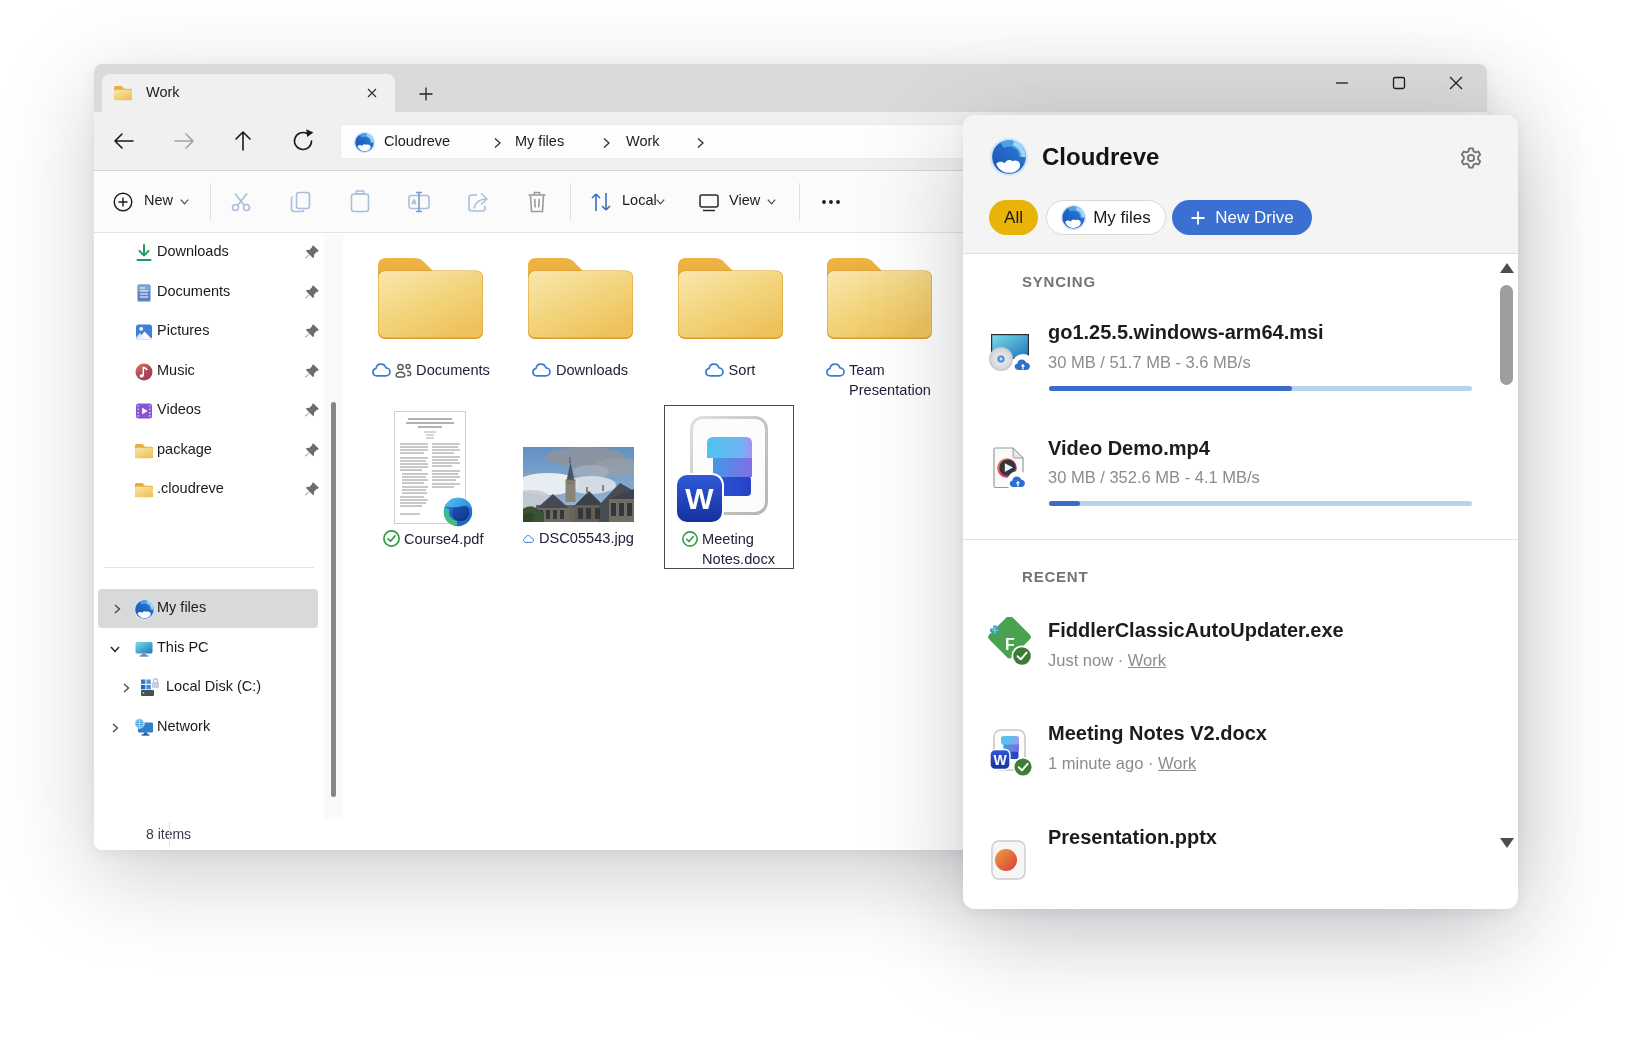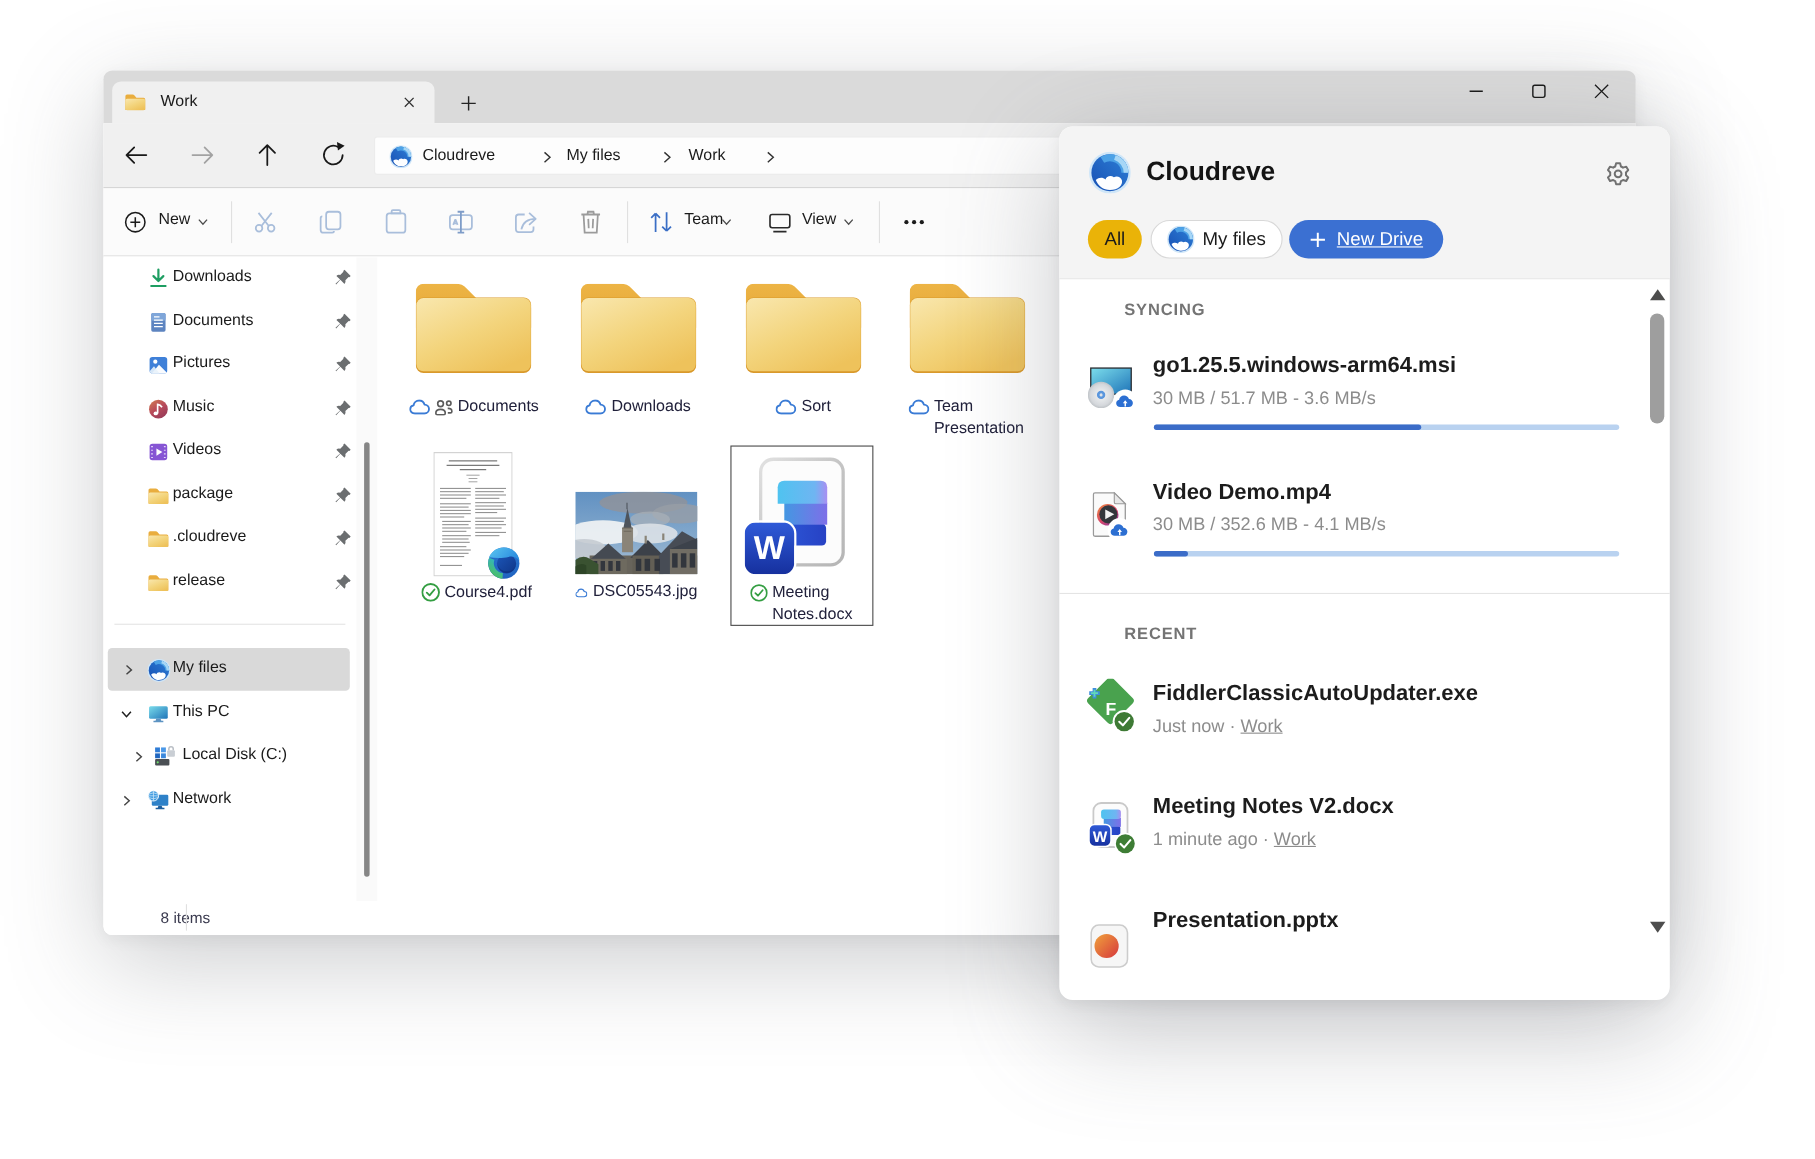--- a/index.html
+++ b/index.html
@@ -46,21 +46,21 @@
   #popup { position:absolute; left:963px; top:115px; width:555px; height:794px;
     border-radius:12px; background:#fff;
     box-shadow:0 25px 100px rgba(88,92,100,.33), 0 4px 14px rgba(0,0,0,.06); }
   #phead { position:absolute; left:0; top:0; width:100%; height:139px; background:#f4f4f4;
     border-radius:12px 12px 0 0; border-bottom:1px solid #dedede; }
   #phead .title { position:absolute; left:79px; top:28px; font-size:24px; font-weight:bold; color:#141414; }
   .pill { position:absolute; top:85px; height:35px; border-radius:17.5px; font-size:17px;
     display:flex; align-items:center; justify-content:center; color:#1a1a1a; }
   #pill-all { left:26px; width:49px; background:#eab308; }
   #pill-my { left:83px; width:120px; background:#fff; border:1px solid #d8d8d8; }
-  #pill-new { left:209px; width:140px; background:#3b70d2; color:#fff;text-decoration:underline; }
+  #pill-new { left:209px; width:140px; background:#3b70d2; color:#fff; }
   .seclabel { position:absolute; left:27px; font-size:15px; font-weight:bold; color:#747474;
     letter-spacing:.8px;margin-left:32px; }
   .itemtitle { position:absolute; left:85px; font-size:20px; font-weight:bold; color:#1c1c1c; white-space:nowrap; }
   .itemsub { position:absolute; left:85px; font-size:16.5px; color:#8c8c8c; white-space:nowrap; }
   .pbar { position:absolute; left:86px; width:423px; height:5px; border-radius:2.5px; background:#b9d2f0; }
   .pbar .fill { height:5px; border-radius:2.5px; background:#3b6cc8; }
   .pdiv { position:absolute; left:0; width:100%; height:1px; background:#e4e4e4; }
   #pfoot { position:absolute; left:0; top:742px; width:100%; height:52px; background:#fff;
     border-top:1px solid #e4e4e4; border-radius:0 0 12px 12px; }
   #pfoot .tx { position:absolute; left:66px; top:15px; font-size:17px; color:#757575; }
@@ -249,21 +249,21 @@
         <path d="M14 8 L8.5 8 Q6 8 6 10.5 L6 21.5 Q6 24 8.5 24 L19.5 24 Q22 24 22 21.5 L22 19"></path>
       </svg>
     <svg class="tbic" style="left:428px" viewBox="0 0 30 30" fill="none" stroke="#9b9b9b" stroke-width="1.6">
         <path d="M6.5 8 L23.5 8 M12 8 L12.5 5.5 L17.5 5.5 L18 8 M8.5 8 L9.5 24.5 L20.5 24.5 L21.5 8 M12.8 12 L13.2 20.5 M17.2 12 L16.8 20.5"></path>
       </svg>
     <div class="tbsep" style="left:476px"></div>
     <svg class="tbic" style="left:492px" viewBox="0 0 30 30" fill="none" stroke-width="1.6">
         <path d="M10 24 L10 7 M10 7 L6 11 M10 7 L14 11" stroke="#3a6ec5"></path>
         <path d="M20 6 L20 23 M20 23 L16 19 M20 23 L24 19" stroke="#3a6ec5"></path>
       </svg>
-    <div class="tbtxt" style="left:528px">Team</div>
+    <div class="tbtxt" style="left:528px">Local</div>
     <svg class="abs" style="left:560px;top:24px;width:13px;height:13px" viewBox="0 0 14 14">
         <path d="M3 5 L7 9.5 L11 5" fill="none" stroke="#4c4c4c" stroke-width="1.3"></path>
       </svg>
     <svg class="tbic" style="left:600px" viewBox="0 0 30 30" fill="none" stroke="#2a2a2a" stroke-width="1.5">
         <rect x="6" y="8" width="18" height="12" rx="2"></rect>
         <path d="M9 23.5 L21 23.5"></path>
       </svg>
     <div class="tbtxt" style="left:635px">View</div>
     <svg class="abs" style="left:671px;top:24px;width:13px;height:13px" viewBox="0 0 14 14">
         <path d="M3 5 L7 9.5 L11 5" fill="none" stroke="#4c4c4c" stroke-width="1.3"></path>
@@ -346,29 +346,20 @@
       <div class="tx">package</div>
       <svg class="pin" viewBox="0 0 16 16">
           <use href="#pin"></use>
         </svg>
     </div>
     <div class="srow" style="top:236px">
       <svg class="ic" viewBox="0 0 20 20">
           <use href="#sfolder"></use>
         </svg>
       <div class="tx">.cloudreve</div>
-      <svg class="pin" viewBox="0 0 16 16">
-          <use href="#pin"></use>
-        </svg>
-    </div>
-    <div class="srow" style="top:275.5px">
-      <svg class="ic" viewBox="0 0 20 20">
-          <use href="#sfolder"></use>
-        </svg>
-      <div class="tx">release</div>
       <svg class="pin" viewBox="0 0 16 16">
           <use href="#pin"></use>
         </svg>
     </div>
     <div class="abs" style="left:10px;top:333px;width:210px;height:1px;background:#e4e4e4"></div>
 
     <div class="abs" style="left:4px;top:354.5px;width:220px;height:39px;background:#d9d9d9;border-radius:4px"></div>
     <div class="srow" style="top:354.5px">
       <svg class="chev" style="left:17px;top:14px" viewBox="0 0 12 12">
           <path d="M4 2 L8.5 6 L4 10" fill="none" stroke="#454545" stroke-width="1.3"></path>

